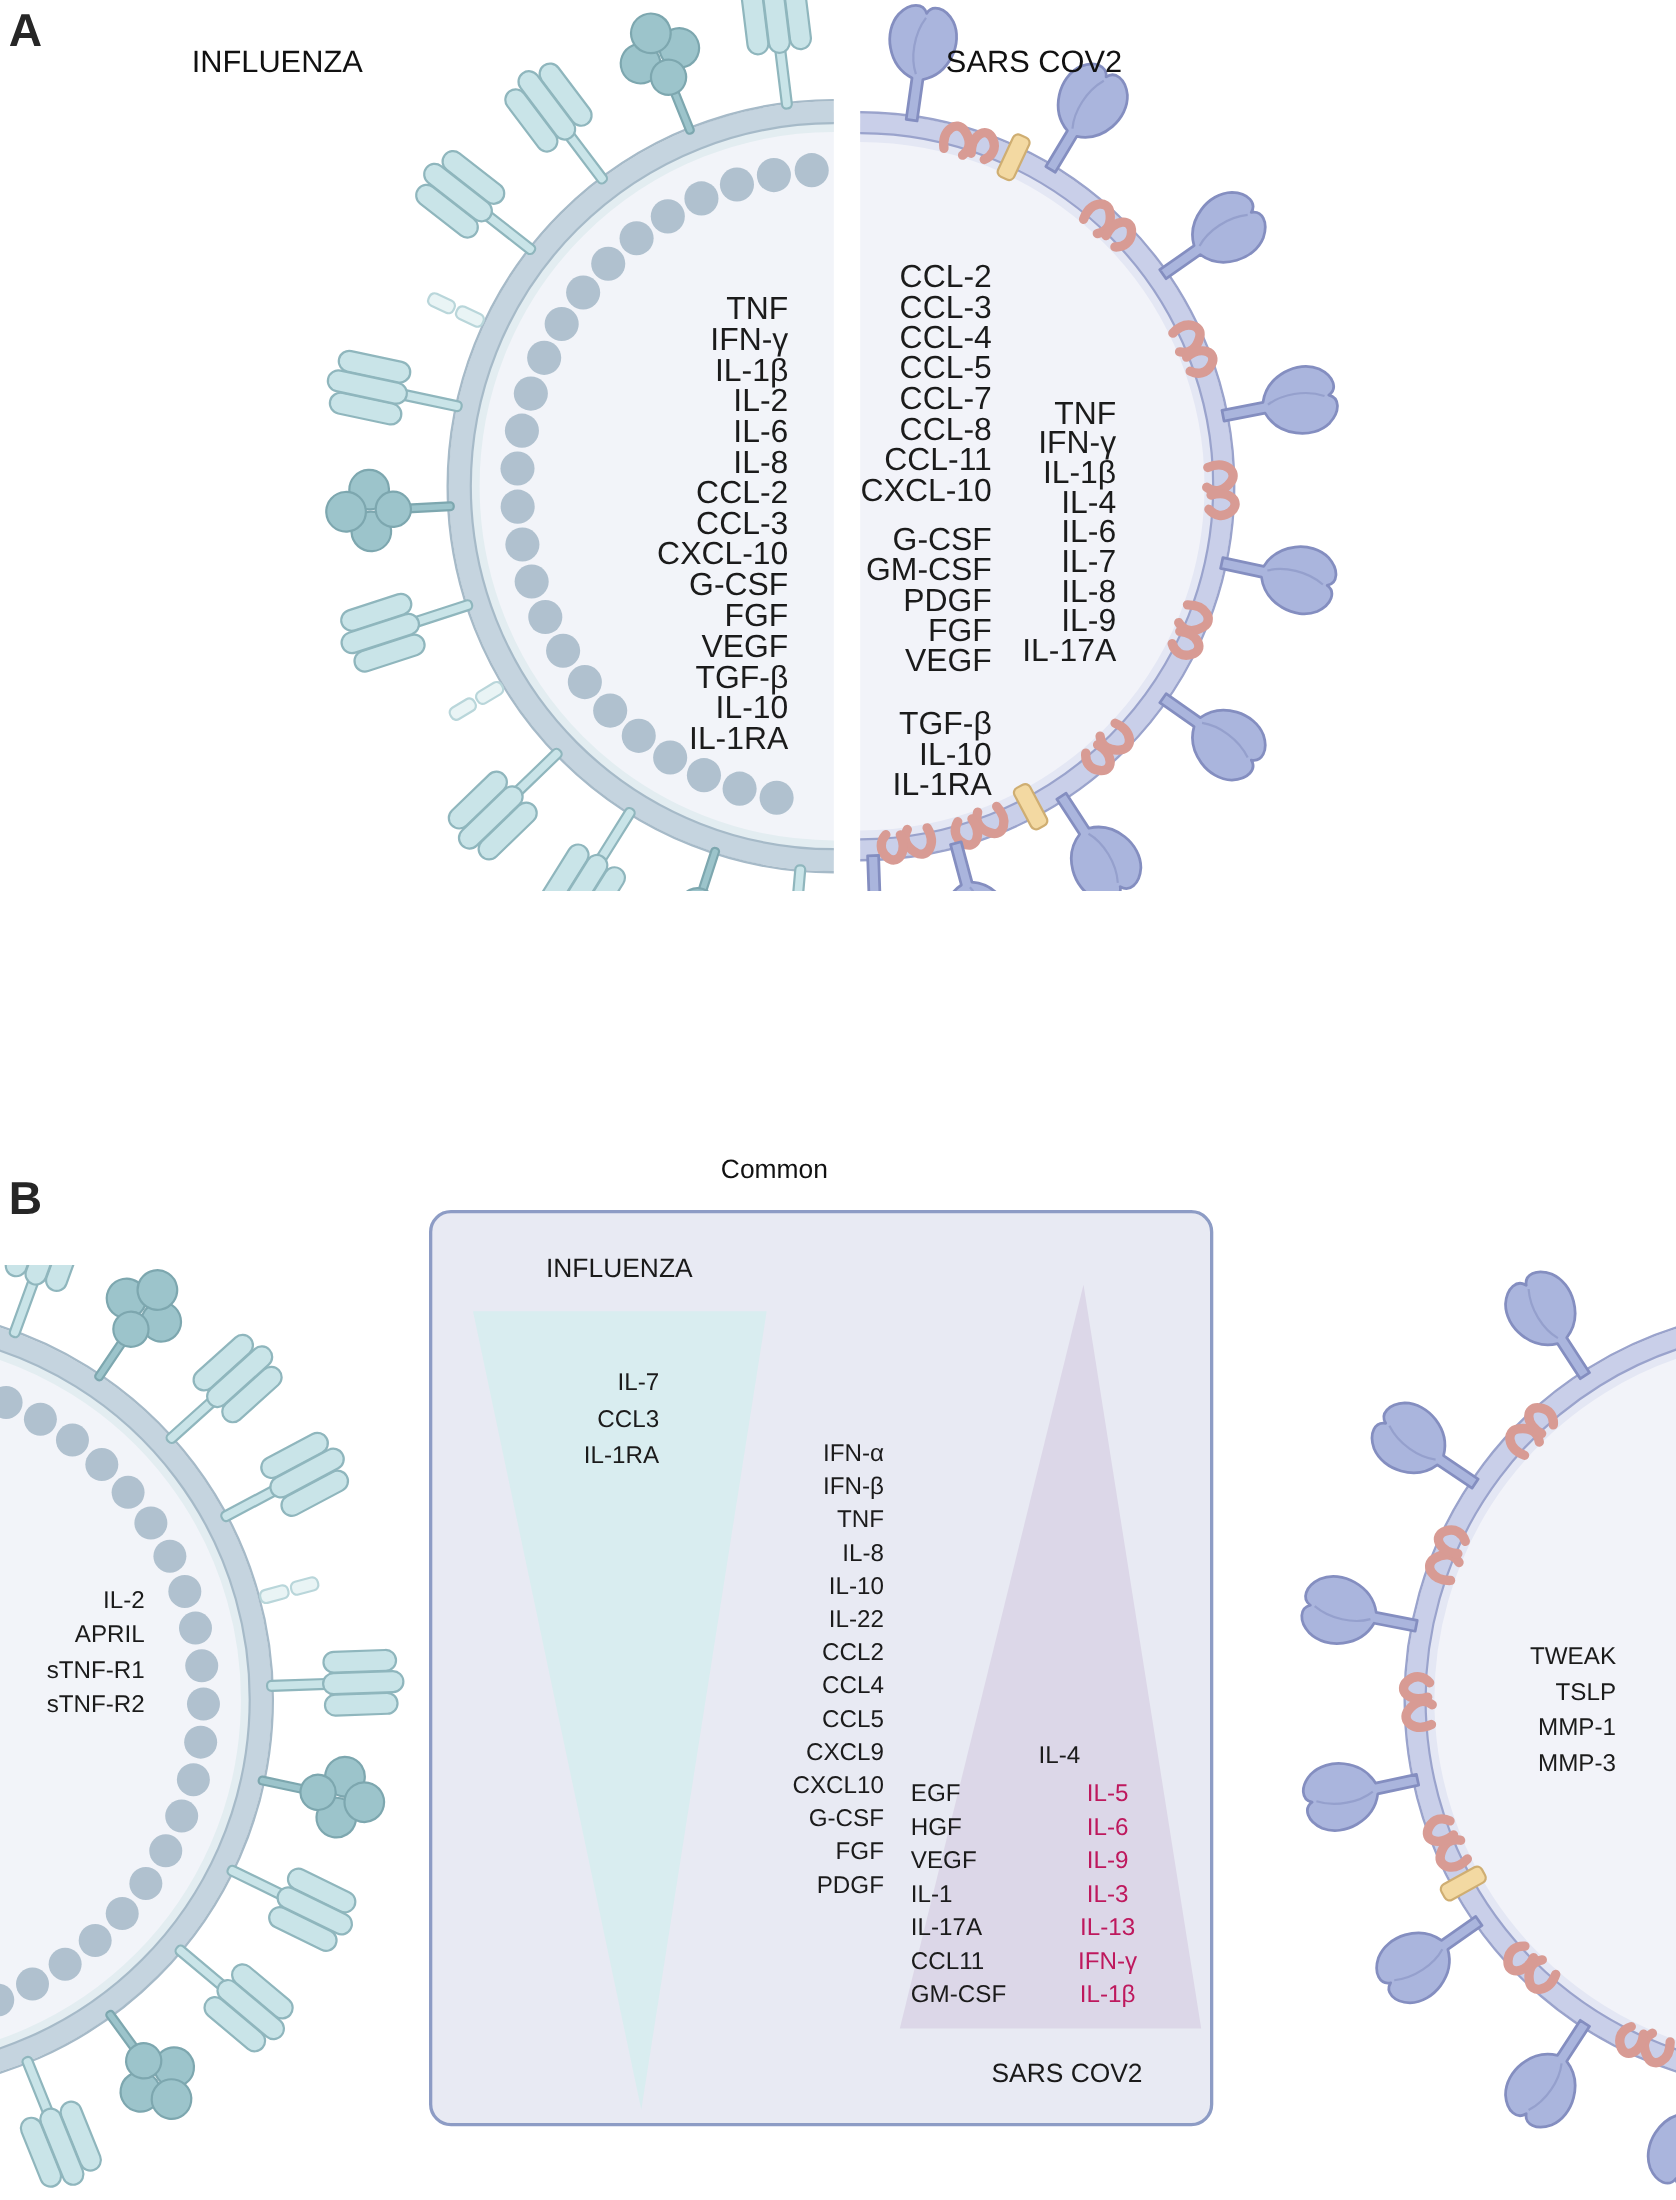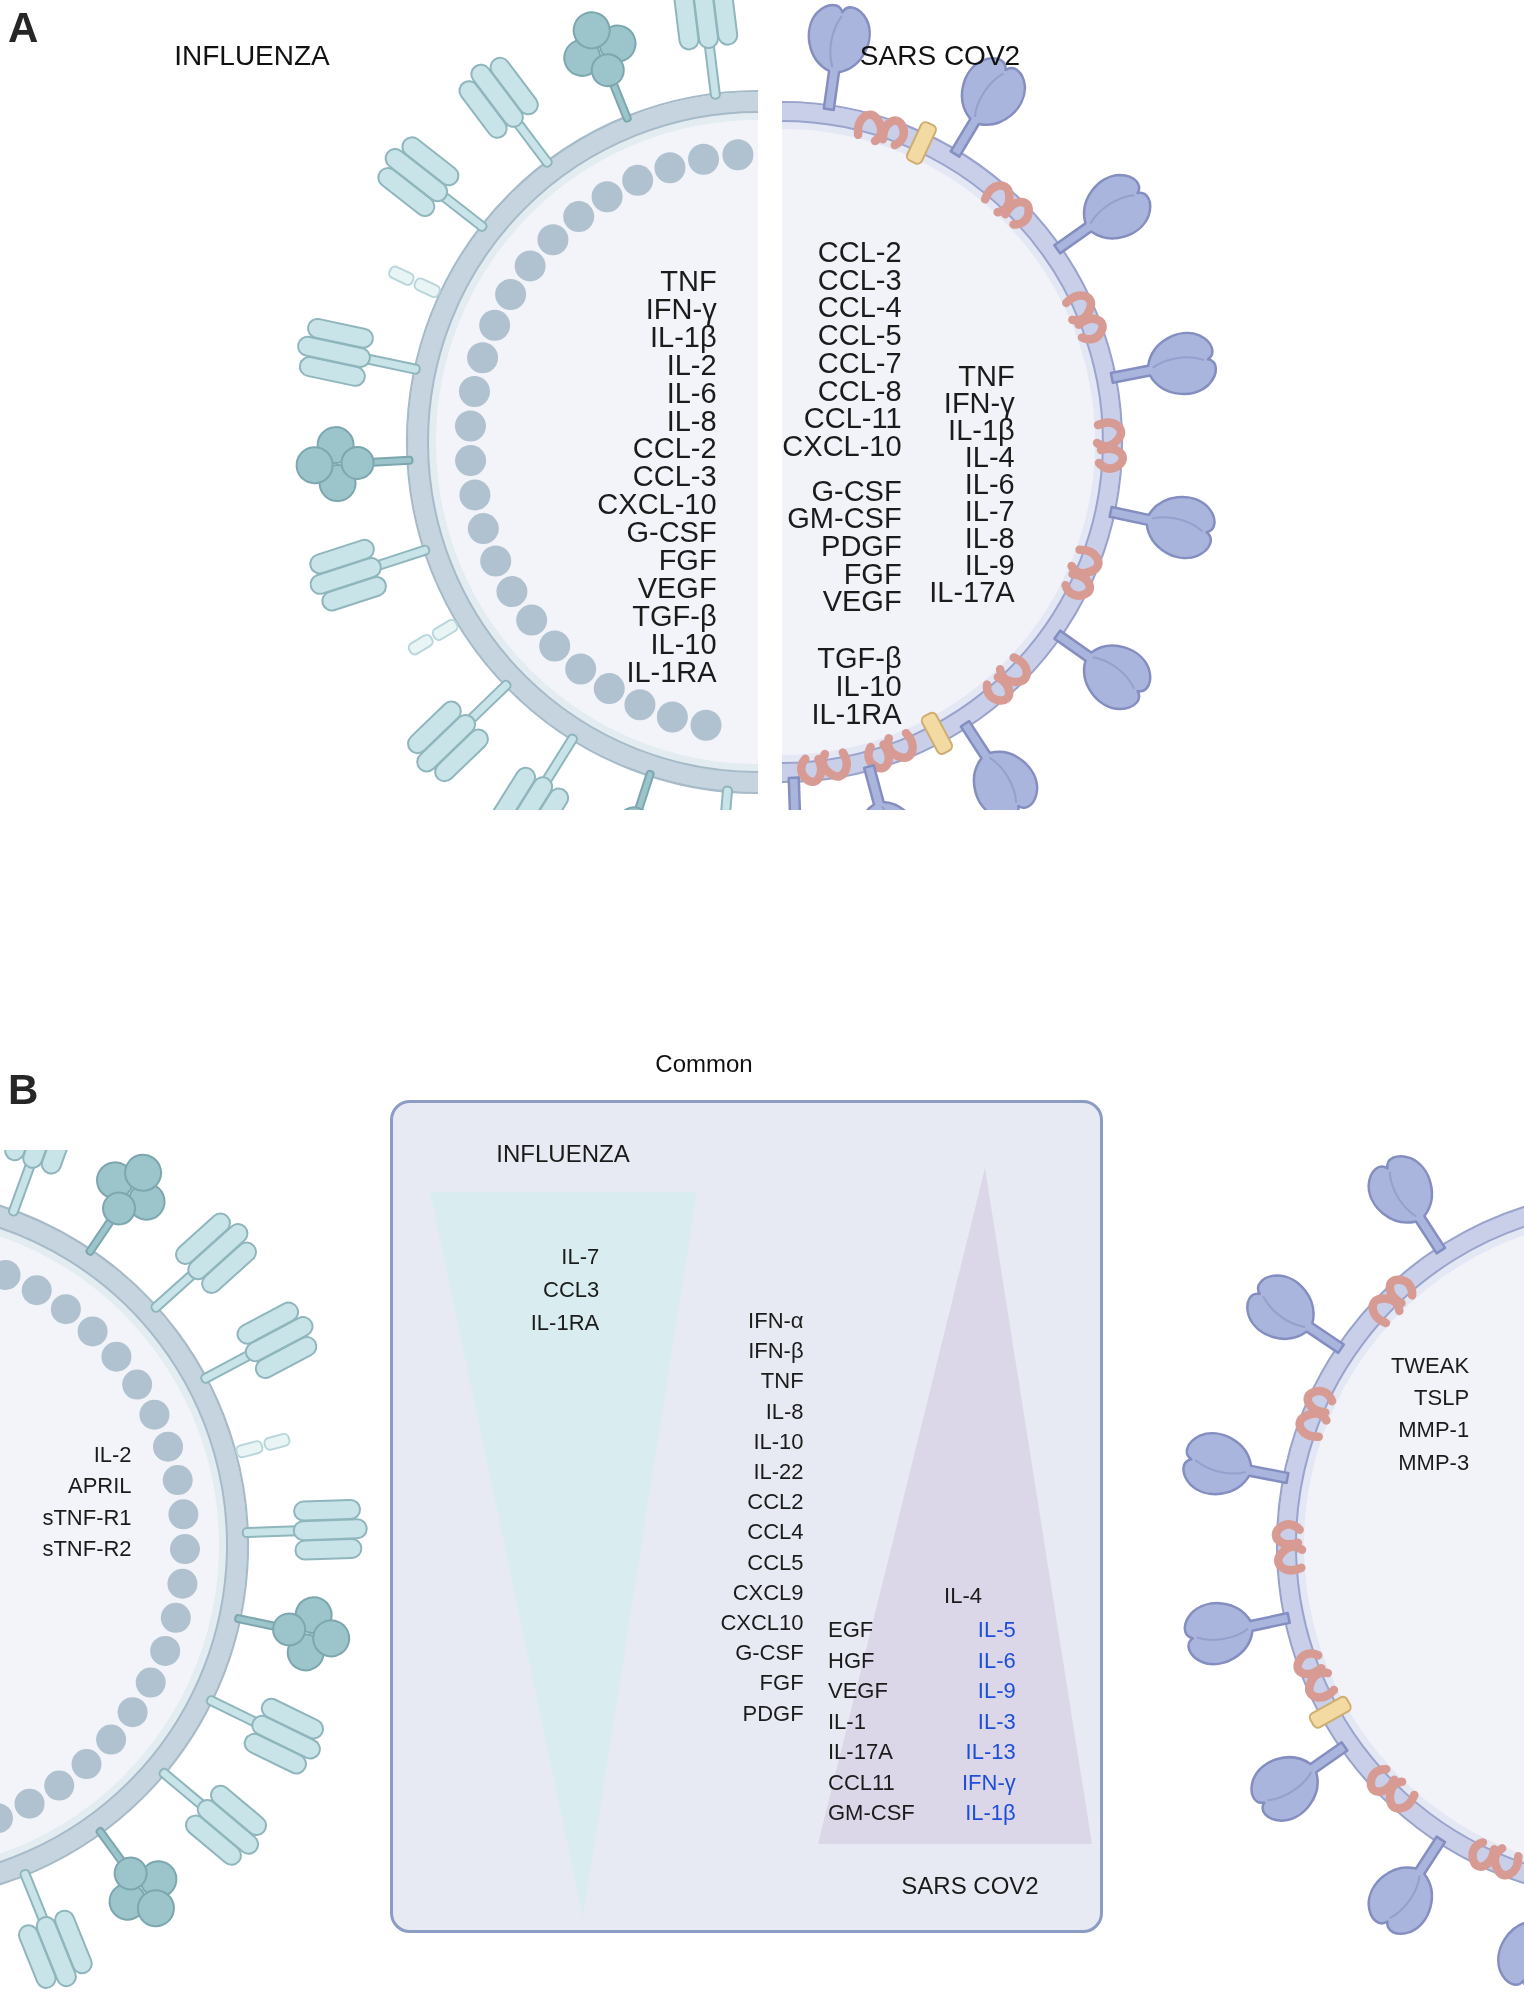--- a/index.html
+++ b/index.html
@@ -23,27 +23,27 @@
   .cyt{font-size:29px;color:#1b1b1b;white-space:nowrap;}
   .cyt div{white-space:nowrap;}
   #flu-list{left:657px;top:268px;line-height:27.9px;}
   #sars-col1{left:842px;top:239px;line-height:27.7px;}
   #sars-col1 .grp1{margin-bottom:17px;}
   #sars-col1 .grp2{margin-bottom:29px;}
   #sars-col2{left:972px;top:363px;line-height:27px;}
   #panel-b-box{left:390px;top:1100px;width:713px;height:833px;background:#e8eaf3;
                border:3px solid #8d9cc5;border-radius:20px;box-sizing:border-box;}
   #b-left-list{left:87px;top:1439px;line-height:31.4px;font-size:22px;}
-  #b-right-list{left:1430px;top:1350px;line-height:32.2px;font-size:22px;}
+  #b-right-list{left:1430px;top:1490px;line-height:32.2px;font-size:22px;}
   #b-flu-tri-list{left:565px;top:1240px;line-height:33px;font-size:22px;}
   #b-common-list{left:762px;top:1285px;line-height:30.2px;font-size:22px;margin-top:21px;}
   #b-sars-top{left:963px;top:1583px;font-size:22px;}
   #b-sars-cols{left:828px;top:1615px;width:275px;display:flex;}
   #b-sars-cols .c1{width:134px;line-height:30.5px;font-size:22px;color:#1b1b1b;}
-  #b-sars-cols .c2{text-align:right;line-height:30.5px;font-size:22px;color:#1d4ed8;}
+  #b-sars-cols .c2{margin-left:18px;text-align:center;line-height:30.5px;font-size:22px;color:#be185d;}
 </style>
 </head>
 <body>
 
 <div class="stage">
 
   <div class="abs" id="panel-b-box"></div>
 
   <svg id="deco-a" class="deco" width="1524" height="810" viewBox="0 0 1524 810">
     <defs>

